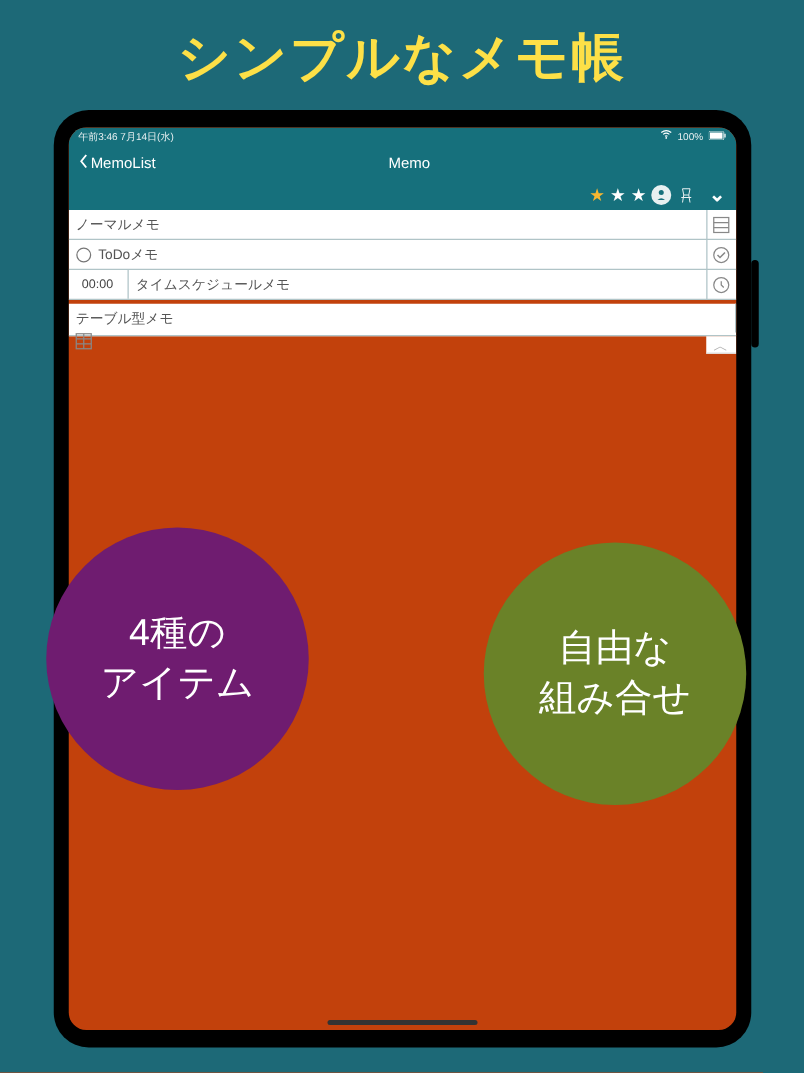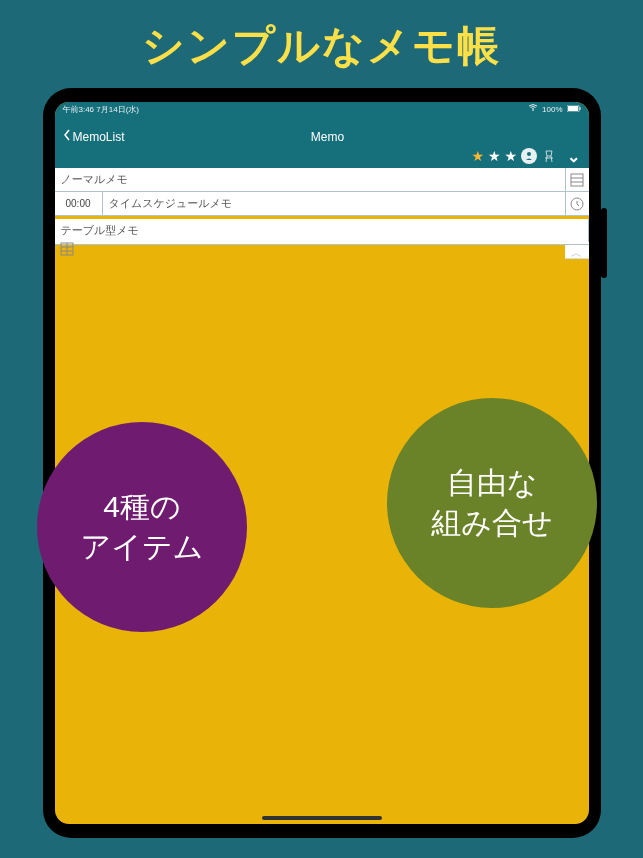--- a/index.html
+++ b/index.html
@@ -36,42 +36,42 @@
   right: -6px;
   top: 120px;
   width: 6px;
   height: 70px;
   background: #000;
   border-radius: 3px;
 }
 .screen {
   width: 100%;
   height: 100%;
-  background: #eab308;
+  background: #c2410c;
   border-radius: 14px;
   overflow: hidden;
   display: flex;
   flex-direction: column;
 }
 .status-bar {
   background: #16707c;
   color: #e8f0f1;
   font-size: 8px;
   display: flex;
   justify-content: space-between;
   padding: 2px 8px;
   height: 14px;
   align-items: center;
 }
 .status-right { display: flex; gap: 4px; align-items: center; }
 .nav-bar {
   background: #16707c;
   color: #fff;
   display: flex;
-  align-items: flex-end;
+  align-items: center;
   height: 28px;
   padding: 0 8px;
   font-size: 12px;
 }
 .nav-back { display: flex; align-items: center; gap: 2px; cursor: pointer; }
 .nav-title { flex: 1; text-align: center; font-size: 12px; margin-left: -50px; }
 .toolbar {
   background: #16707c;
   display: flex;
   justify-content: flex-end;
@@ -177,21 +177,21 @@
   display: flex;
   align-items: center;
   justify-content: center;
   text-align: center;
   color: #fff;
   font-size: 30px;
   line-height: 1.35;
   font-weight: 400;
 }
 .bubble.purple { background: #6f1c70; left: 37px; top: 422px; }
-.bubble.green { background: #6a8228; right: 46px; top: 398px; }
+.bubble.green { background: #6a8228; right: 46px; top: 434px; }
 .home-indicator {
   width: 120px;
   height: 4px;
   background: #333;
   border-radius: 2px;
   margin: 0 auto 4px;
 }
 </style>
 </head>
 <body>
@@ -260,20 +260,32 @@
           </div>
           <div class="right-icon">
             <svg width="14" height="14" viewBox="0 0 14 14">
                 <rect x="1" y="1" width="12" height="12" fill="none" stroke="#888" stroke-width="1"></rect>
                 <line x1="1" y1="5" x2="13" y2="5" stroke="#888"></line>
                 <line x1="1" y1="9" x2="13" y2="9" stroke="#888"></line>
               </svg>
           </div>
         </div>
 
+        <div class="memo-row">
+          <div class="left-cell">
+            <span class="todo-circle"></span>
+            <span>ToDoメモ</span>
+          </div>
+          <div class="right-icon">
+            <svg width="14" height="14" viewBox="0 0 14 14">
+                <circle cx="7" cy="7" r="6" fill="none" stroke="#888" stroke-width="1"></circle>
+                <path d="M4 7 L6 9 L10 5" stroke="#888" stroke-width="1.2" fill="none"></path>
+              </svg>
+          </div>
+        </div>
 
         <div class="memo-row">
           <div class="time-cell">00:00</div>
           <div class="left-cell">
             <span>タイムスケジュールメモ</span>
           </div>
           <div class="right-icon">
             <svg width="14" height="14" viewBox="0 0 14 14">
                 <circle cx="7" cy="7" r="6" fill="none" stroke="#888" stroke-width="1"></circle>
                 <path d="M7 4 L7 7 L9 9" stroke="#888" stroke-width="1" fill="none"></path>

